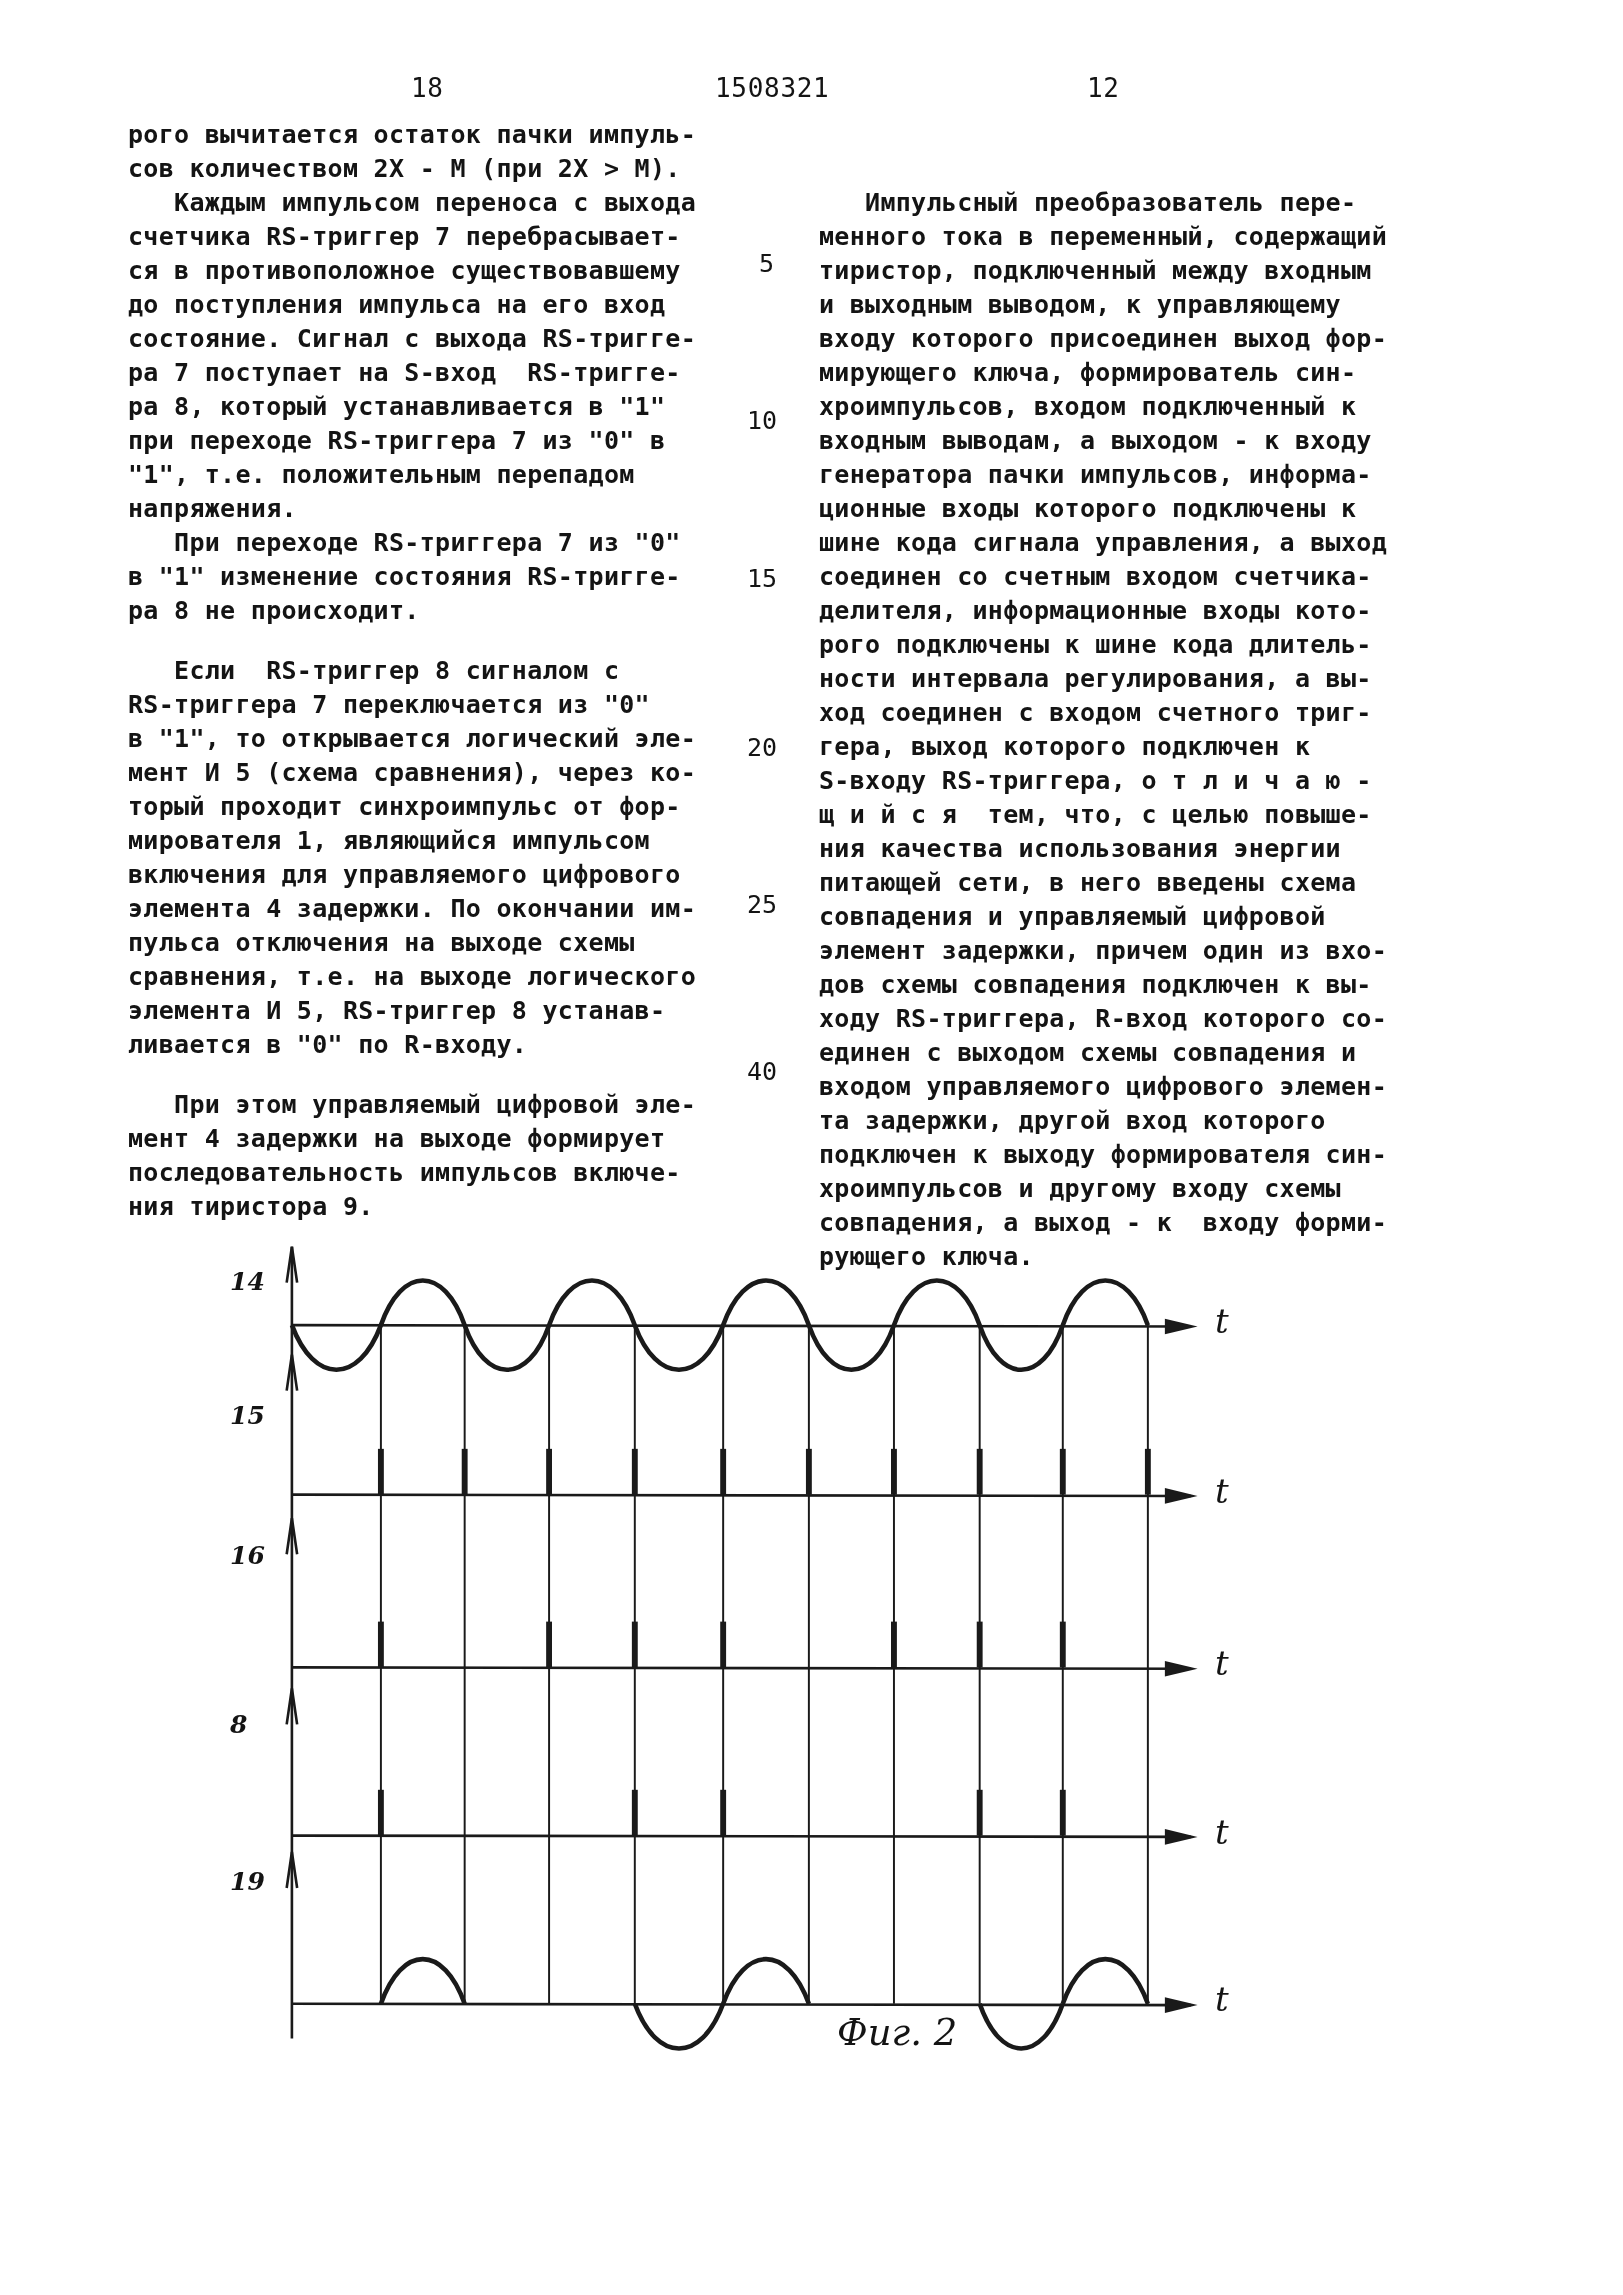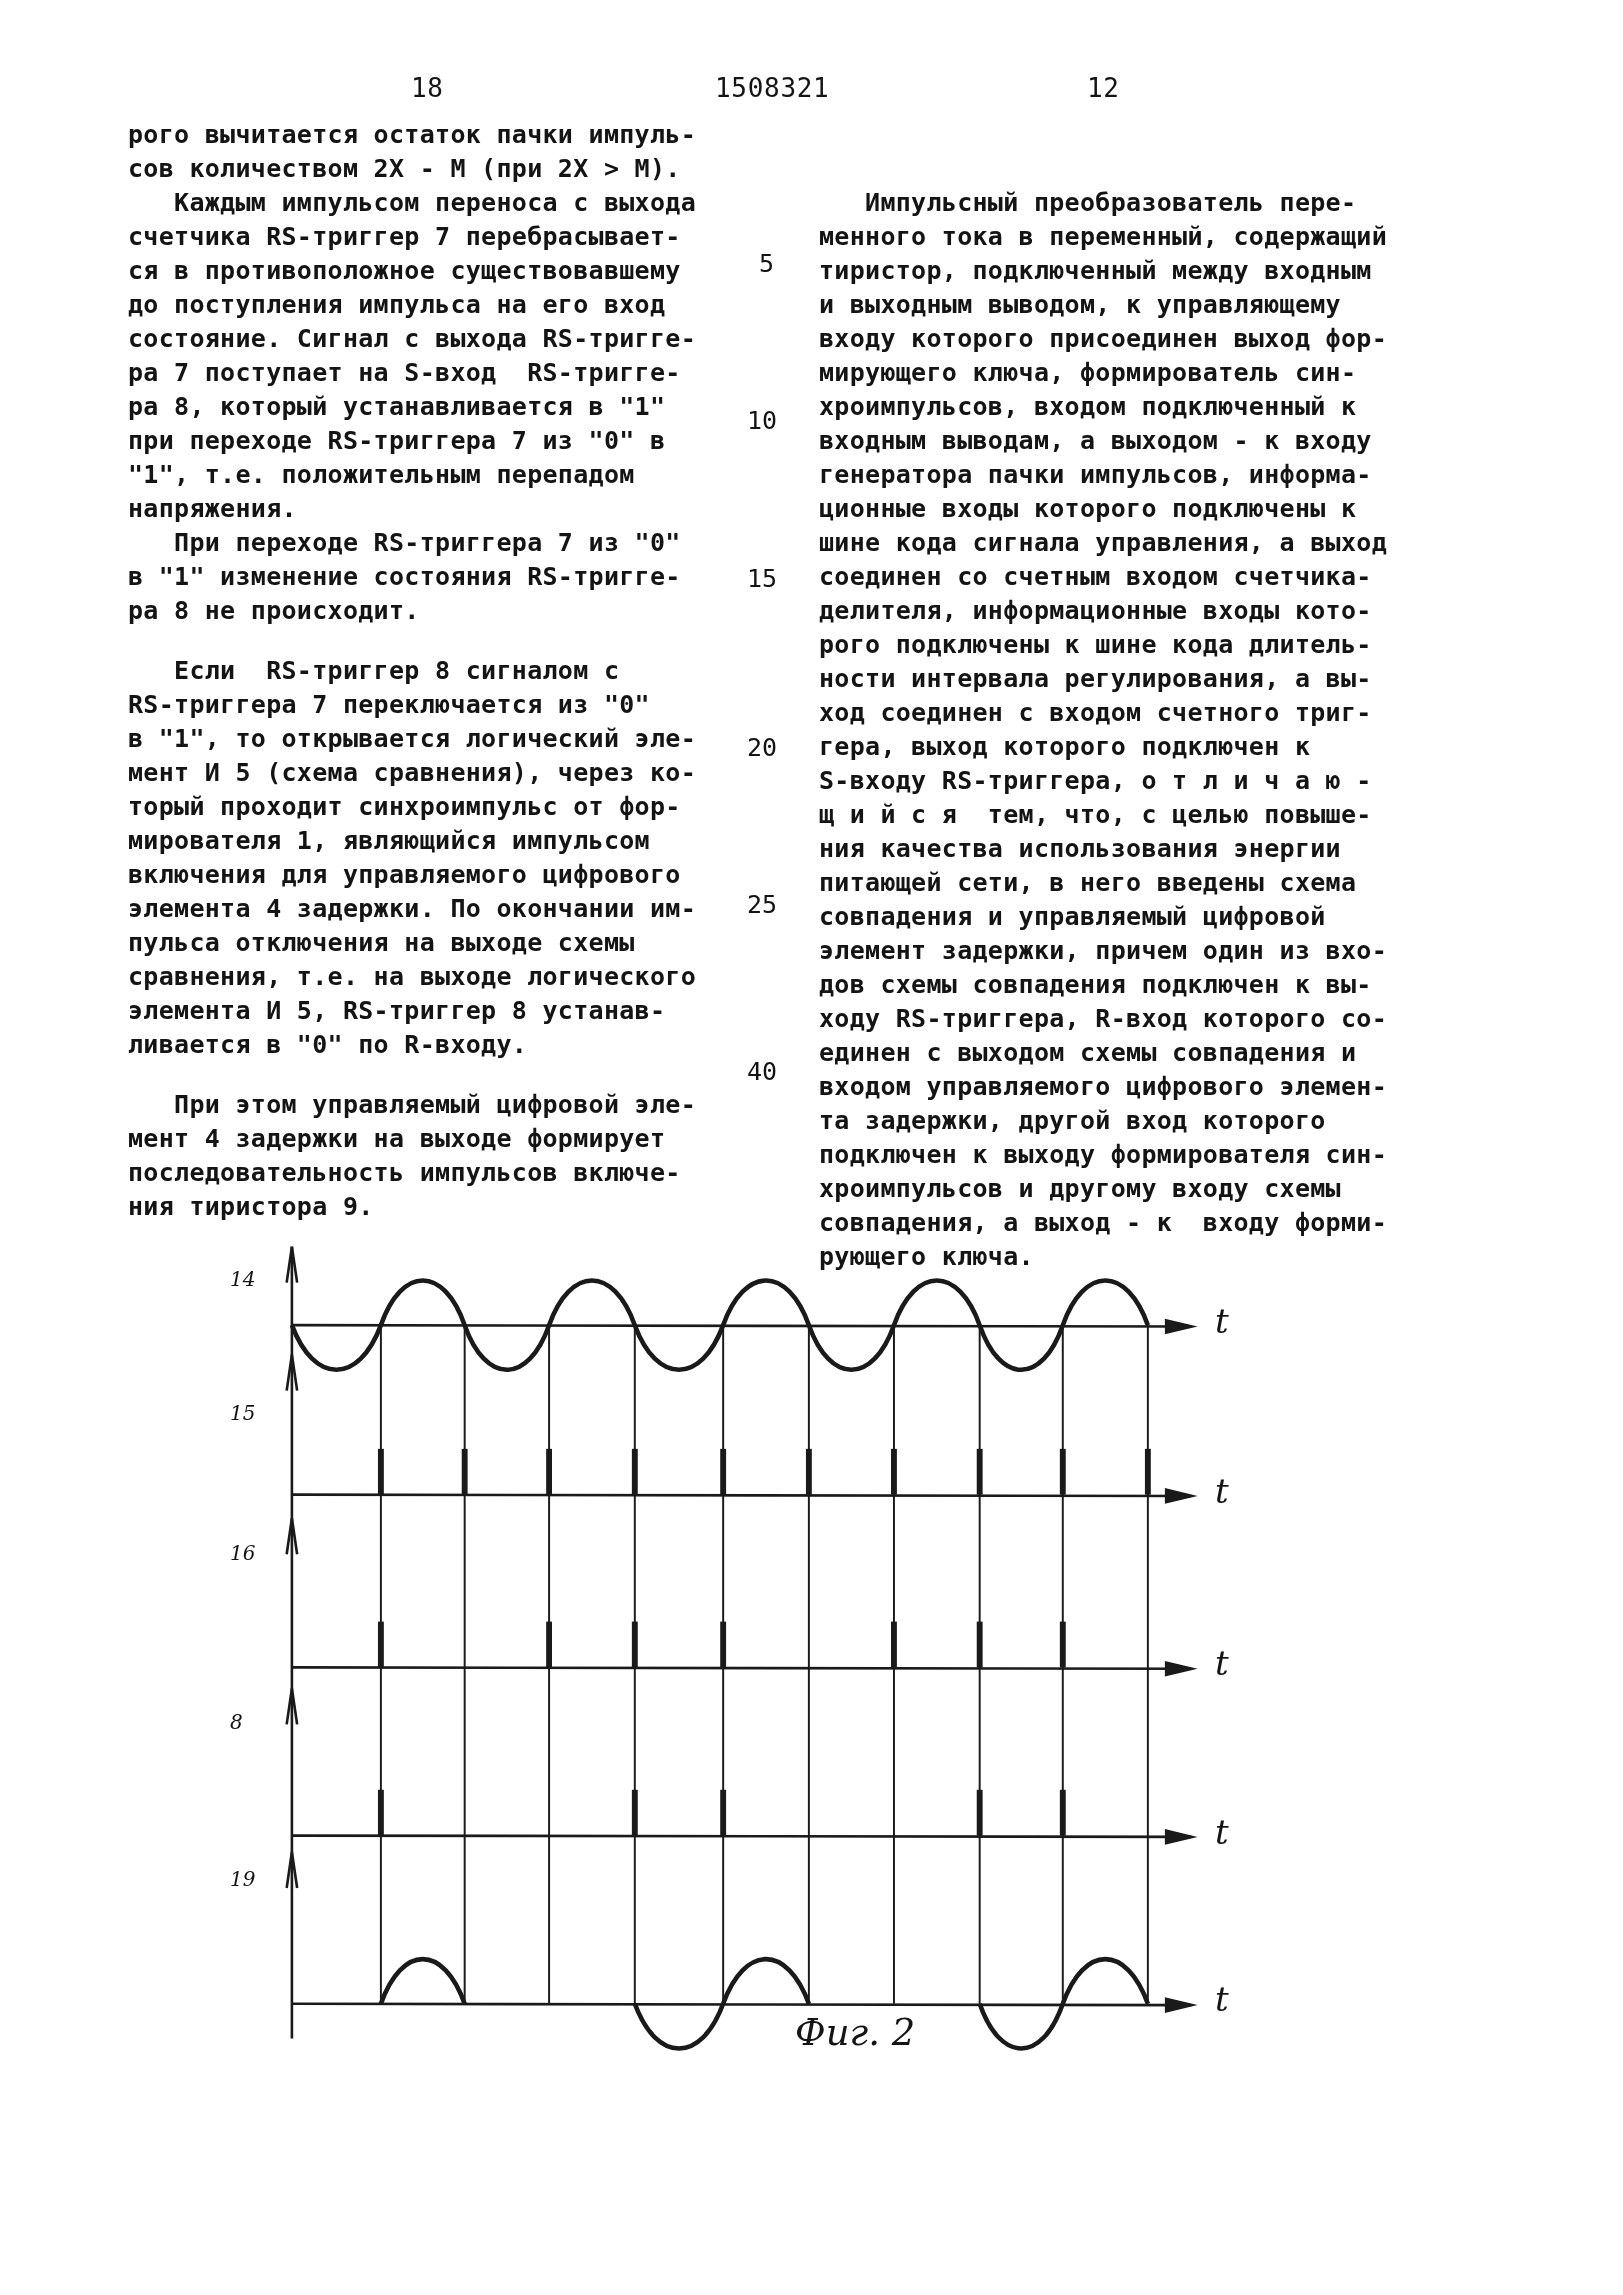--- a/index.html
+++ b/index.html
@@ -7,23 +7,23 @@
        font-family:"DejaVu Sans Mono","Liberation Mono",monospace;}
   .hdr{position:absolute;top:73px;font-size:26px;letter-spacing:0.7px;}
   .col{position:absolute;top:118px;font-size:25px;line-height:34px;white-space:pre;letter-spacing:0.3px;font-weight:bold;}
   .col .ln{display:block;height:34px;}
   .col .gap{display:block;height:26px;}
   .left{left:128px;}
   .right{left:819px;}
   .lnnum{position:absolute;font-size:25px;left:759px;}
   .title-spaced{letter-spacing:12.4px;}
   #fig{position:absolute;left:0;top:0;}
-  .row-label{position:absolute;font-family:"DejaVu Serif","Liberation Serif",serif;font-style:italic;font-size:20px;font-weight:normal;}
+  .row-label{position:absolute;font-family:"DejaVu Serif","Liberation Serif",serif;font-style:italic;font-size:25px;font-weight:bold;}
   .t-label{position:absolute;font-family:"DejaVu Serif","Liberation Serif",serif;font-style:italic;font-size:34px;}
-  .caption{position:absolute;font-family:"DejaVu Serif","Liberation Serif",serif;font-style:italic;font-size:37px;}
+  .caption{position:absolute;font-family:"DejaVu Serif","Liberation Serif",serif;font-style:italic;font-size:37px;margin-left:42px;}
 </style>
 </head>
 <body>
 
 <div>
   <span class="hdr" style="left:411px">18</span>
   <span class="hdr" style="left:715px">1508321</span>
   <span class="hdr" style="left:1087px">12</span>
 </div>
 

